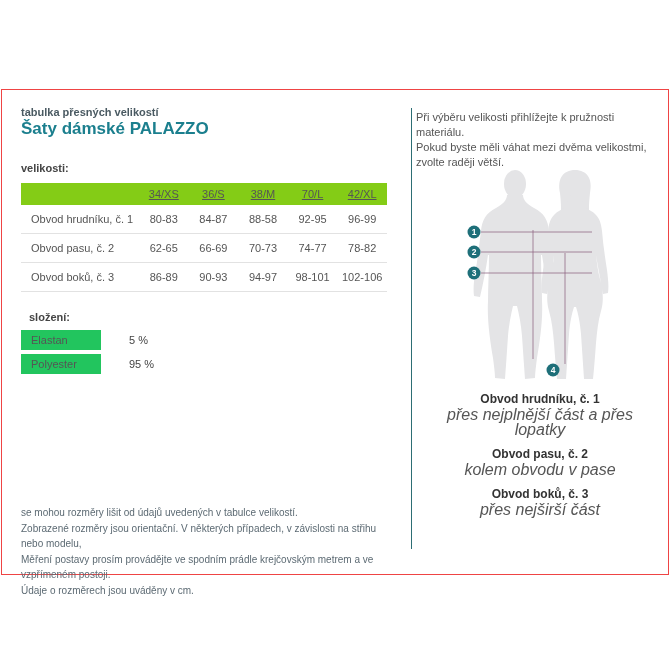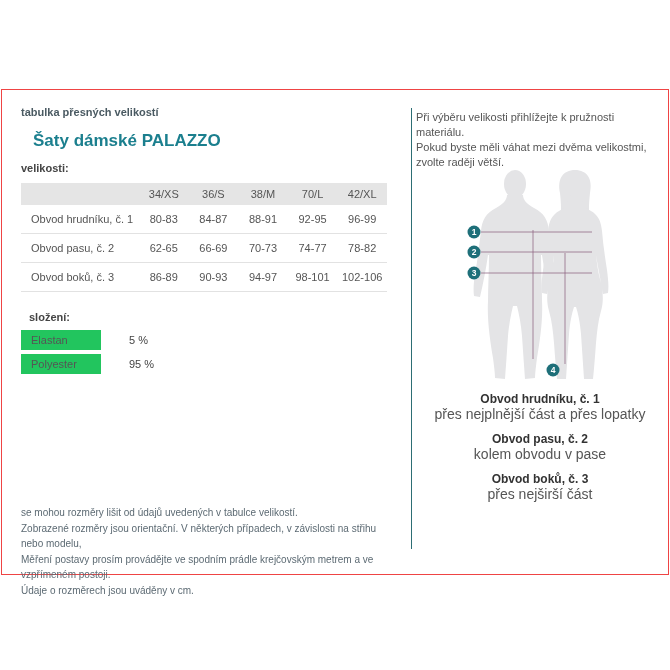--- a/index.html
+++ b/index.html
@@ -1,43 +1,43 @@
 <!DOCTYPE html>
 <html><head>
 <meta charset="utf-8">
 <style>
   html,body{margin:0;padding:0;background:#ffffff;}
   body{width:670px;height:670px;position:relative;font-family:"Liberation Sans","DejaVu Sans",sans-serif;-webkit-font-smoothing:antialiased;}
   .box{position:absolute;left:1px;top:89px;width:666px;height:484px;border:1px solid #ef4444;background:#ffffff;}
   
   .caption{position:absolute;left:19px;top:16px;font-size:11px;font-weight:bold;color:#4a5a62;}
-  .title{position:absolute;left:19px;top:29px;font-size:17px;font-weight:bold;color:#1b7f8e;margin:12px;}
+  .title{position:absolute;left:19px;top:29px;font-size:17px;font-weight:bold;color:#1b7f8e;margin:0;}
   .section-label{position:absolute;left:19px;font-size:11px;font-weight:bold;color:#444;text-align:center;}
   .lbl-sizes{top:72px;}
   .lbl-comp{top:221px;margin-left:8px;}
   table.size-table{position:absolute;left:19px;top:93px;width:366px;border-collapse:collapse;table-layout:fixed;font-size:11px;color:#555;}
-  table.size-table thead th{background:#e5e5e5;font-weight:normal;height:22px;text-align:center;padding:0;}
+  table.size-table thead th{background:#84cc16;font-weight:normal;height:22px;text-align:center;padding:0;text-decoration:underline;}
   table.size-table thead th.rowlbl{text-align:left;}
   table.size-table tbody td{height:28px;text-align:center;border-bottom:1px solid #e2e2e2;padding:0;}
   table.size-table tbody td.rowlbl{text-align:left;padding-left:10px;color:#555;}
   .comp-row{position:absolute;left:19px;width:360px;height:20px;font-size:11px;color:#555;}
   .comp-row .comp-name{position:absolute;left:0;top:0;width:80px;height:20px;background:#22c55e;line-height:20px;padding-left:10px;box-sizing:border-box;}
   .comp-row .comp-val{position:absolute;left:108px;top:0;line-height:20px;color:#444;}
   .comp-0{top:240px;}
   .comp-1{top:264px;}
   .disclaimer{position:absolute;left:19px;top:415px;width:380px;font-size:10px;line-height:15.5px;color:#5c6a73;}
   
   .divider{position:absolute;left:409px;top:18px;width:1px;height:441px;background:#2d6e74;}
   
   .advice{position:absolute;left:414px;top:20px;width:246px;text-align:left;font-size:11px;line-height:15px;color:#555;}
   .figure-svg{position:absolute;left:408px;top:67px;}
   .legend{position:absolute;left:418px;top:301px;width:240px;text-align:center;}
   .legend .item{margin-bottom:9px;}
   .legend .item-title{font-size:12px;font-weight:bold;color:#333;line-height:16px;}
-  .legend .item-desc{font-size:14px;color:#555;line-height:15px;}
+  .legend .item-desc{font-size:16px;color:#555;line-height:15px;font-style:italic;}
 </style>
 </head>
 <body>
 
 <div class="box">
 
   <div class="caption">tabulka přesných velikostí</div>
   <h1 class="title">Šaty dámské PALAZZO</h1>
 
   <div class="section-label lbl-sizes">velikosti:</div>
@@ -59,21 +59,21 @@
         <th>38/M</th>
         <th>70/L</th>
         <th>42/XL</th>
       </tr>
     </thead>
     <tbody>
       <tr>
         <td class="rowlbl">Obvod hrudníku, č. 1</td>
         <td>80-83</td>
         <td>84-87</td>
-        <td>88-91</td>
+        <td>88-58</td>
         <td>92-95</td>
         <td>96-99</td>
       </tr>
       <tr>
         <td class="rowlbl">Obvod pasu, č. 2</td>
         <td>62-65</td>
         <td>66-69</td>
         <td>70-73</td>
         <td>74-77</td>
         <td>78-82</td>

